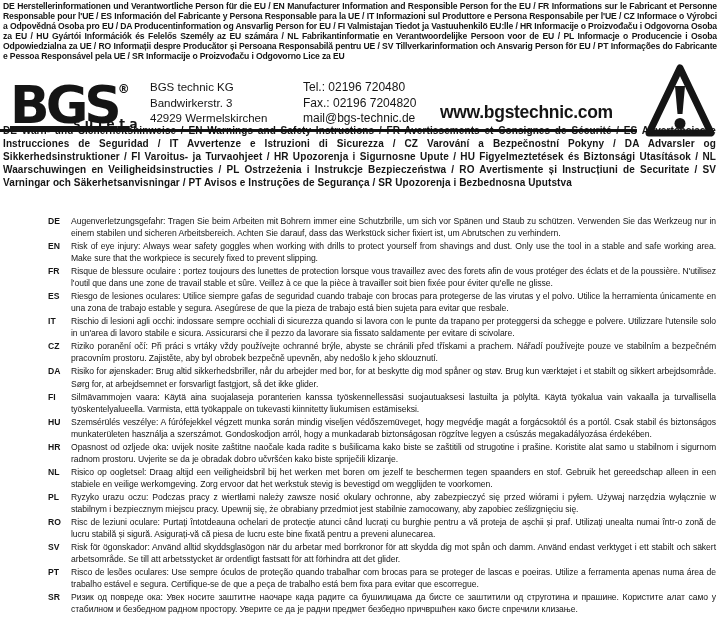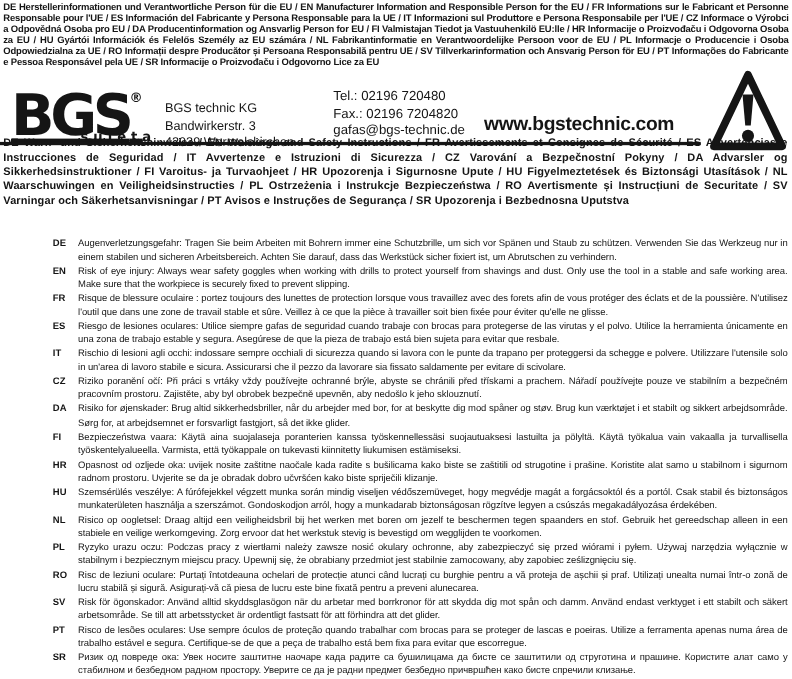--- a/index.html
+++ b/index.html
@@ -28,21 +28,21 @@
     font-weight: bold; font-size: 52px; line-height: 52px;
     letter-spacing: -4px; white-space: nowrap; text-decoration: underline;
   }
   .logo-reg { font-size: 12px; letter-spacing: 0; vertical-align: 30px; }
   .logo-sub {
     position: absolute; right: 0; bottom: -6px;
     font-family: "DejaVu Sans", sans-serif;
     font-weight: bold; font-size: 12px; letter-spacing: 4.5px;
   }
 
-  .address  { position: absolute; left: 150px; top: 32px; font-size: 11.5px; line-height: 15.5px; }
+  .address  { position: absolute; left: 150px; top: 20px; font-size: 11.5px; line-height: 15.5px; }
   .contacts { position: absolute; left: 303px; top: 20px; font-size: 12px; line-height: 15.5px; }
   .website  {
     position: absolute; left: 440px; top: 42px;
     font-size: 17.5px; font-weight: bold; letter-spacing: -0.3px; text-align: right;
   }
   .warning-triangle { position: absolute; right: 4px; top: 2px; width: 72px; height: 78px; }
 
   .divider { position: absolute; left: 0; top: 129px; width: 637px; height: 3px; background: #151515; }
 
   
@@ -79,21 +79,21 @@
 
     <div class="address">
       <div>BGS technic KG</div>
       <div>Bandwirkerstr. 3</div>
       <div>42929 Wermelskirchen</div>
     </div>
 
     <div class="contacts">
       <div>Tel.: 02196 720480</div>
       <div>Fax.: 02196 7204820</div>
-      <div>gafas@bgs-technic.de</div>
+      <div>mail@bgs-technic.de</div>
     </div>
 
     <div class="website">www.bgstechnic.com</div>
 
     <svg class="warning-triangle" viewBox="0 0 72 78" xmlns="http://www.w3.org/2000/svg">
       <path d="M36 6 L67 71 L5 71 Z" fill="#ffffff" stroke="#151515" stroke-width="7" stroke-linejoin="round"></path>
       <polygon points="31,24 41,24 38.5,52 33.5,52" fill="#151515"></polygon>
       <circle cx="36" cy="61.5" r="5.5" fill="#151515"></circle>
     </svg>
   </div>
@@ -126,29 +126,29 @@
     <div class="entry">
         <span class="code">CZ</span>
         <span class="text">Riziko poranění očí: Při práci s vrtáky vždy používejte ochranné brýle, abyste se chránili před třískami a prachem. Nářadí používejte pouze ve stabilním a bezpečném pracovním prostoru. Zajistěte, aby byl obrobek bezpečně upevněn, aby nedošlo k jeho sklouznutí.</span>
       </div>
     <div class="entry">
         <span class="code">DA</span>
         <span class="text">Risiko for øjenskader: Brug altid sikkerhedsbriller, når du arbejder med bor, for at beskytte dig mod spåner og støv. Brug kun værktøjet i et stabilt og sikkert arbejdsområde. Sørg for, at arbejdsemnet er forsvarligt fastgjort, så det ikke glider.</span>
       </div>
     <div class="entry">
         <span class="code">FI</span>
-        <span class="text">Bezpieczeństwa vaara: Käytä aina suojalaseja poranterien kanssa työskennellessäsi suojautuaksesi lastuilta ja pölyltä. Käytä työkalua vain vakaalla ja turvallisella työskentelyalueella. Varmista, että työkappale on tukevasti kiinnitetty liukumisen estämiseksi.</span>
+        <span class="text">Silmävammojen vaara: Käytä aina suojalaseja poranterien kanssa työskennellessäsi suojautuaksesi lastuilta ja pölyltä. Käytä työkalua vain vakaalla ja turvallisella työskentelyalueella. Varmista, että työkappale on tukevasti kiinnitetty liukumisen estämiseksi.</span>
+      </div>
+    <div class="entry">
+        <span class="code">HU</span>
+        <span class="text">Szemsérülés veszélye: A fúrófejekkel végzett munka során mindig viseljen védőszemüveget, hogy megvédje magát a forgácsoktól és a portól. Csak stabil és biztonságos munkaterületen használja a szerszámot. Gondoskodjon arról, hogy a munkadarab biztonságosan rögzítve legyen a csúszás megakadályozása érdekében.</span>
       </div>
     <div class="entry">
         <span class="code">HR</span>
         <span class="text">Opasnost od ozljede oka: uvijek nosite zaštitne naočale kada radite s bušilicama kako biste se zaštitili od strugotine i prašine. Koristite alat samo u stabilnom i sigurnom radnom prostoru. Uvjerite se da je obradak dobro učvršćen kako biste spriječili klizanje.</span>
-      </div>
-    <div class="entry">
-        <span class="code">HU</span>
-        <span class="text">Szemsérülés veszélye: A fúrófejekkel végzett munka során mindig viseljen védőszemüveget, hogy megvédje magát a forgácsoktól és a portól. Csak stabil és biztonságos munkaterületen használja a szerszámot. Gondoskodjon arról, hogy a munkadarab biztonságosan rögzítve legyen a csúszás megakadályozása érdekében.</span>
       </div>
     <div class="entry">
         <span class="code">NL</span>
         <span class="text">Risico op oogletsel: Draag altijd een veiligheidsbril bij het werken met boren om jezelf te beschermen tegen spaanders en stof. Gebruik het gereedschap alleen in een stabiele en veilige werkomgeving. Zorg ervoor dat het werkstuk stevig is bevestigd om wegglijden te voorkomen.</span>
       </div>
     <div class="entry">
         <span class="code">PL</span>
         <span class="text">Ryzyko urazu oczu: Podczas pracy z wiertłami należy zawsze nosić okulary ochronne, aby zabezpieczyć się przed wiórami i pyłem. Używaj narzędzia wyłącznie w stabilnym i bezpiecznym miejscu pracy. Upewnij się, że obrabiany przedmiot jest stabilnie zamocowany, aby zapobiec ześlizgnięciu się.</span>
       </div>
     <div class="entry">

